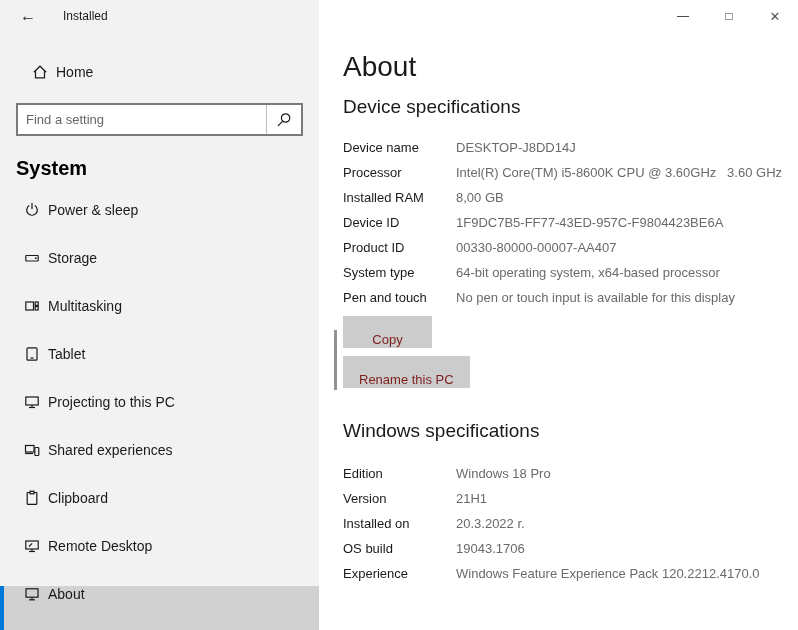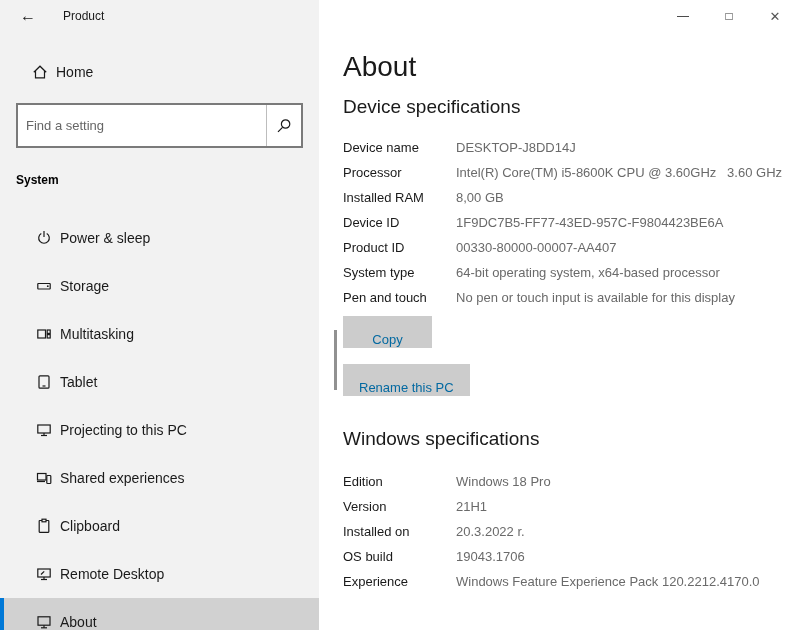--- a/index.html
+++ b/index.html
@@ -15,30 +15,30 @@
   
   .sidebar { width: 319px; flex-shrink: 0; background: #f2f2f2; position: relative; }
   .back-row { height: 32px; display: flex; align-items: center; padding-left: 20px; }
   .back-arrow { font-size: 16px; line-height: 16px; color: #1a1a1a; width: 20px; cursor: default; }
   .app-title { font-size: 12px; margin-left: 23px; color: #1a1a1a; }
 
   .home-row { margin-top: 20px; height: 40px; display: flex; align-items: center; padding-left: 32px; font-size: 14px; }
   .ico { width: 16px; height: 16px; margin-right: 8px; flex-shrink: 0; display: inline-block; }
   .ico svg { display: block; }
 
-  .search-box { margin: 11px 16px 0 16px; height: 45px; border: 2px solid #7a7a7a; background: #ffffff; display: flex; align-items: center; }
+  .search-box { margin: 11px 16px 0 16px; height: 33px; border: 2px solid #7a7a7a; background: #ffffff; display: flex; align-items: center; }
   .search-input { flex: 1; min-width: 0; border: none; outline: none; background: transparent; font-family: inherit; font-size: 13px; color: #1a1a1a; padding: 0 8px; height: 100%; }
   .search-input::placeholder { color: #666666; opacity: 1; }
   .search-divider { width: 1px; height: 100%; background: #bdbdbd; }
   .search-icon-wrap { width: 34px; height: 100%; display: flex; align-items: center; justify-content: center; }
 
-  .section-label { margin: 23px 16px 6px 16px; font-size: 12px; font-weight: 700; line-height: 18px; color: #000000; }
+  .section-label { margin: 23px 16px 6px 16px; font-size: 20px; font-weight: 700; line-height: 18px; color: #000000; }
 
   .nav-list { list-style: none; margin: 25px 0 0 0; padding: 0; }
-  .nav-item { position: relative; height: 48px; display: flex; align-items: center; padding-left: 36px; font-size: 14px; cursor: default; }
+  .nav-item { position: relative; height: 48px; display: flex; padding-left: 24px; font-size: 14px; cursor: default; }
   .nav-item.selected { background: #d1d1d1; }
   .accent-bar { position: absolute; left: 0; top: 0; bottom: 0; width: 4px; background: #0078d7; }
 
   
   .content { flex: 1; background: #ffffff; position: relative; }
   .win-controls { position: absolute; top: 0; right: 0; display: flex; z-index: 5; }
   .win-btn { width: 46px; height: 32px; display: flex; align-items: center; justify-content: center; font-size: 12px; color: #333333; background: transparent; border: none; font-family: inherit; padding: 0; }
   .win-btn.close { font-size: 13px; color: #555555; }
 
   .scroll-thumb { position: absolute; left: 15px; top: 330px; width: 3px; height: 60px; background: #919191; }
@@ -47,34 +47,34 @@
   .page-title { margin: 50px 0 0 0; font-size: 28px; font-weight: 400; line-height: 34px; color: #1a1a1a; }
   .section-heading { margin: 11px 0 0 0; font-size: 19px; font-weight: 400; line-height: 24px; color: #1a1a1a; }
   .section-heading.windows { margin-top: 31px; }
 
   .spec-table { margin-top: 20px; }
   .spec-table.windows { margin-top: 22px; }
   .spec-row { display: flex; margin-bottom: 7px; font-size: 13px; line-height: 18px; }
   .spec-label { width: 113px; flex-shrink: 0; color: #1a1a1a; }
   .spec-value { color: #6a6a6a; max-width: 332px; white-space: pre-wrap; }
 
-  .btn { display: block; background: #cccccc; border: none; height: 30px; padding: 16px 16px; font-family: inherit; font-size: 13px; color: #0369a1; cursor: default; }
+  .btn { display: block; background: #cccccc; border: none; height: 30px; padding: 16px 16px; font-family: inherit; font-size: 13px; color: #7f1d1d; cursor: default; }
   .btn-copy { margin-top: 9px; min-width: 89px; }
-  .btn-rename { margin-top: 16px; min-width: 123px; }
+  .btn-rename { margin-top: 8px; min-width: 123px; }
 </style>
 </head>
 <body>
 
 <div class="app">
 
   <div class="sidebar">
 
     <div class="back-row">
       <span class="back-arrow">←</span>
-      <span class="app-title">Product</span>
+      <span class="app-title">Installed</span>
     </div>
 
     <div class="home-row">
       <span class="ico">
         <svg width="16" height="16" viewBox="0 0 16 16" fill="none" stroke="#1a1a1a" stroke-width="1.2">
           <path d="M1.8 8.2 L8 2.2 L14.2 8.2"></path>
           <path d="M3.5 7 V13.8 H12.5 V7"></path>
         </svg>
       </span>
       <span>Home</span>

